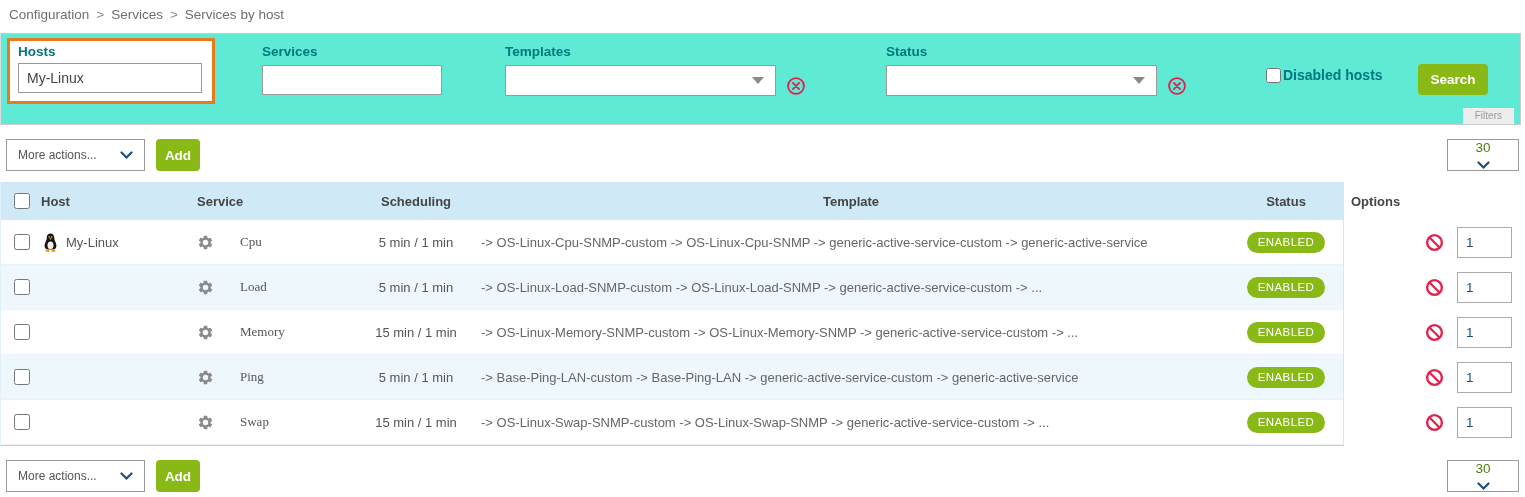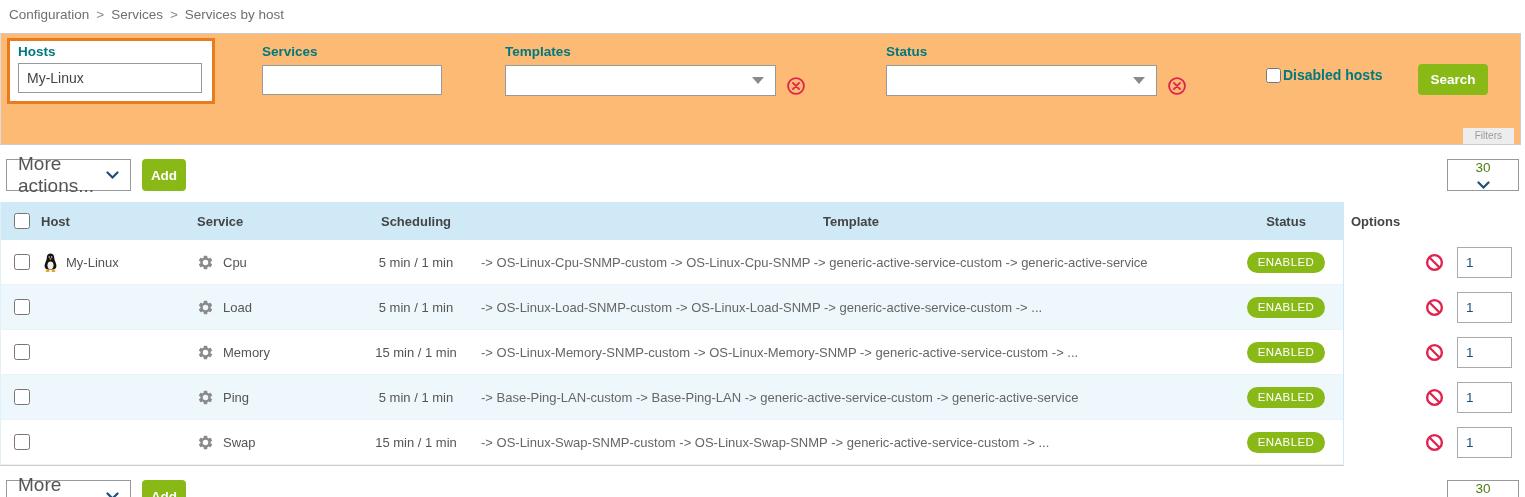--- a/index.html
+++ b/index.html
@@ -9,21 +9,21 @@
     background:#fff; color:#555;
     font-family:"Liberation Sans", sans-serif; font-size:13px;
   }
 
   
   .breadcrumb { padding:7px 10px 11px 9px; color:#6f6f6f; font-size:13.5px; }
   .breadcrumb .crumb { cursor:pointer; }
   .breadcrumb .sep { margin:0 7px; color:#8a8a8a; }
 
   
-  .filter-panel { position:relative; border:1px solid #ccc; border-left:1px solid #ddd; height:112px; width:1521px; background:#fdba74; }
+  .filter-panel { position:relative; border:1px solid #ccc; border-left:1px solid #ddd; height:92px; width:1521px; background:#5eead4; }
   .flabel { display:block; font-weight:bold; color:#00787e; font-size:13.5px; }
   .text-input { border:1px solid #999; height:30px; padding:0 8px; font-size:14px; color:#444; font-family:"Liberation Sans",sans-serif; outline:none; background:#fff; }
 
   .fg-hosts { position:absolute; left:6px; top:4px; width:208px; height:66px; border:3px solid #e87b1e; padding:3px 0 0 8px; background:#fff; }
   .fg-hosts .text-input { width:184px; margin-top:4px; }
 
   .fg { position:absolute; top:10px; }
   .fg-services { left:261px; }
   .fg-services .text-input { width:180px; margin-top:6px; }
   .fg-templates { left:504px; }
@@ -37,37 +37,37 @@
   .disabled-group input { width:15px; height:15px; margin:0 2px 0 0; }
   .disabled-group .dlabel { font-weight:bold; color:#00787e; font-size:14px; }
 
   .btn { border:none; background:#88b917; color:#fff; font-weight:bold; font-family:"Liberation Sans",sans-serif; border-radius:4px; cursor:pointer; }
   .search-btn { position:absolute; left:1417px; top:30px; width:70px; height:31px; font-size:13.5px; }
   .filters-tab { position:absolute; right:6px; bottom:0; background:#ededed; color:#9a9a9a; font-size:10px; padding:2px 12px 3px; }
 
   
   .toolbar { display:flex; align-items:center; margin:14px 6px 11px 6px; }
   .fake-select { display:flex; align-items:center; justify-content:space-between; border:1px solid #999; background:#fff; height:32px; padding:0 11px; color:#555; cursor:pointer; }
-  .more-actions { width:125px; font-size:19px; }
+  .more-actions { width:139px; font-size:12px; }
   .add-btn { margin-left:11px; width:44px; height:32px; font-size:13.5px; }
   .spacer { flex:1; }
   .page-size { width:72px; color:#4d7c0f; font-size:13.5px;flex-direction:column; }
   .chev { line-height:0; }
 
   
   .table { width:1344px; border-left:1px solid #e2f0f8; border-right:1px solid #cfe9f7; border-bottom:1px solid #ccc; }
   .thead, .trow { display:grid; grid-template-columns:40px 150px 160px 130px 740px 130px 1fr; align-items:center; }
   .thead { background:#cfe9f7; height:38px; font-weight:bold; color:#454545; }
   .trow { height:45px; background:#fff; border-bottom:1px solid #e9f3f9; }
   .trow.alt { background:#eef7fc; }
   .cell-center { text-align:center; }
   .c-check { display:flex; justify-content:center; }
   .c-check input { width:16px; height:16px; }
   .c-host { display:flex; align-items:center; gap:6px; }
-  .c-service { display:flex; align-items:center; gap:9px; padding-left:6px; }
+  .c-service { display:flex; align-items:center; gap:26px; padding-left:6px;font-family:Liberation Serif, serif; }
   .h-service { padding-left:6px; }
   .c-template { color:#666; white-space:nowrap; overflow:hidden; }
   .c-status { display:flex; justify-content:center; }
   .badge { background:#88b917; color:#fff; font-weight:normal; font-size:11.5px; padding:4px 11px 5px; border-radius:11px; letter-spacing:.4px; }
   .c-options { display:flex; align-items:center; gap:13px; padding-left:74px; }
   .opt-input { width:55px; height:31px; border:1px solid #aaa; padding:0 8px; font-size:13.5px; color:#1f4e79; font-family:"Liberation Sans",sans-serif; outline:none; }
   .icon { line-height:0; display:inline-flex; }
 </style>
 </head>
 <body>

